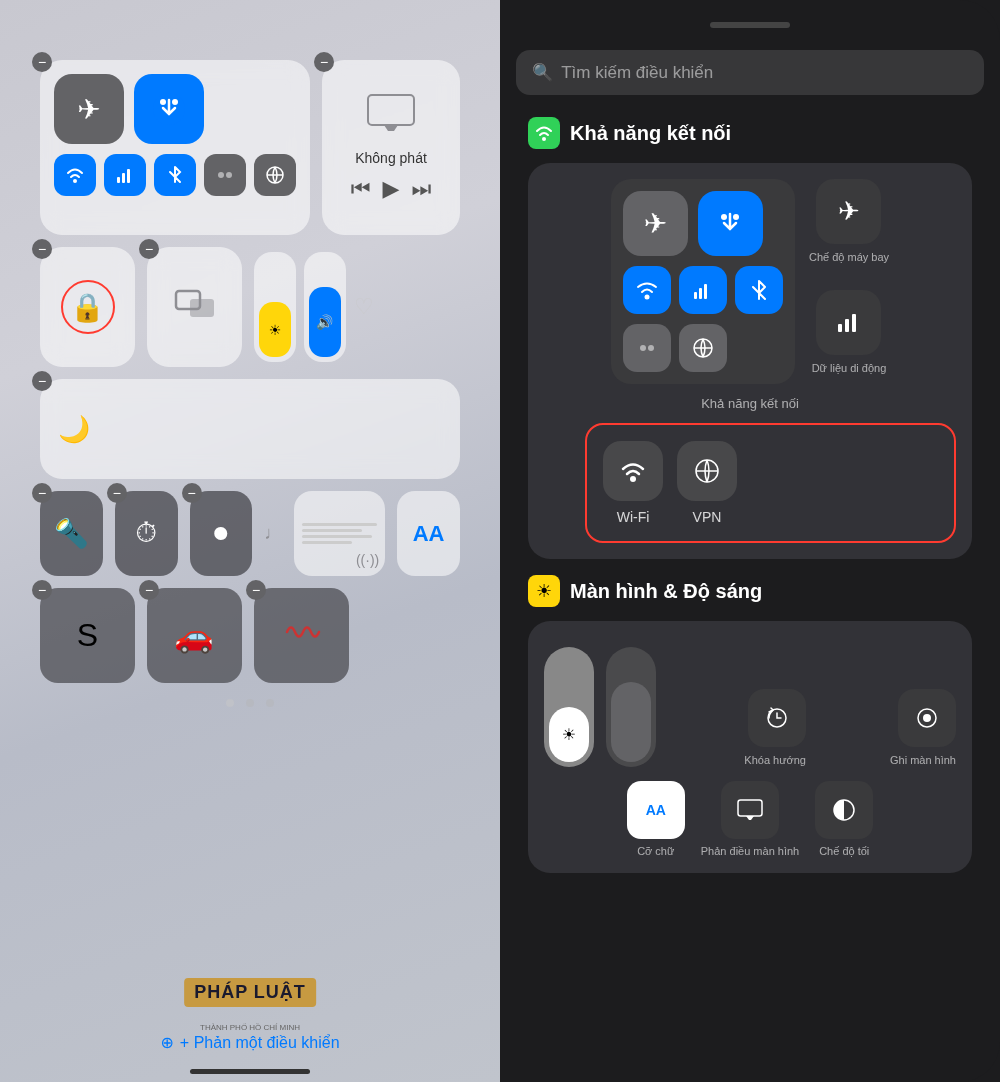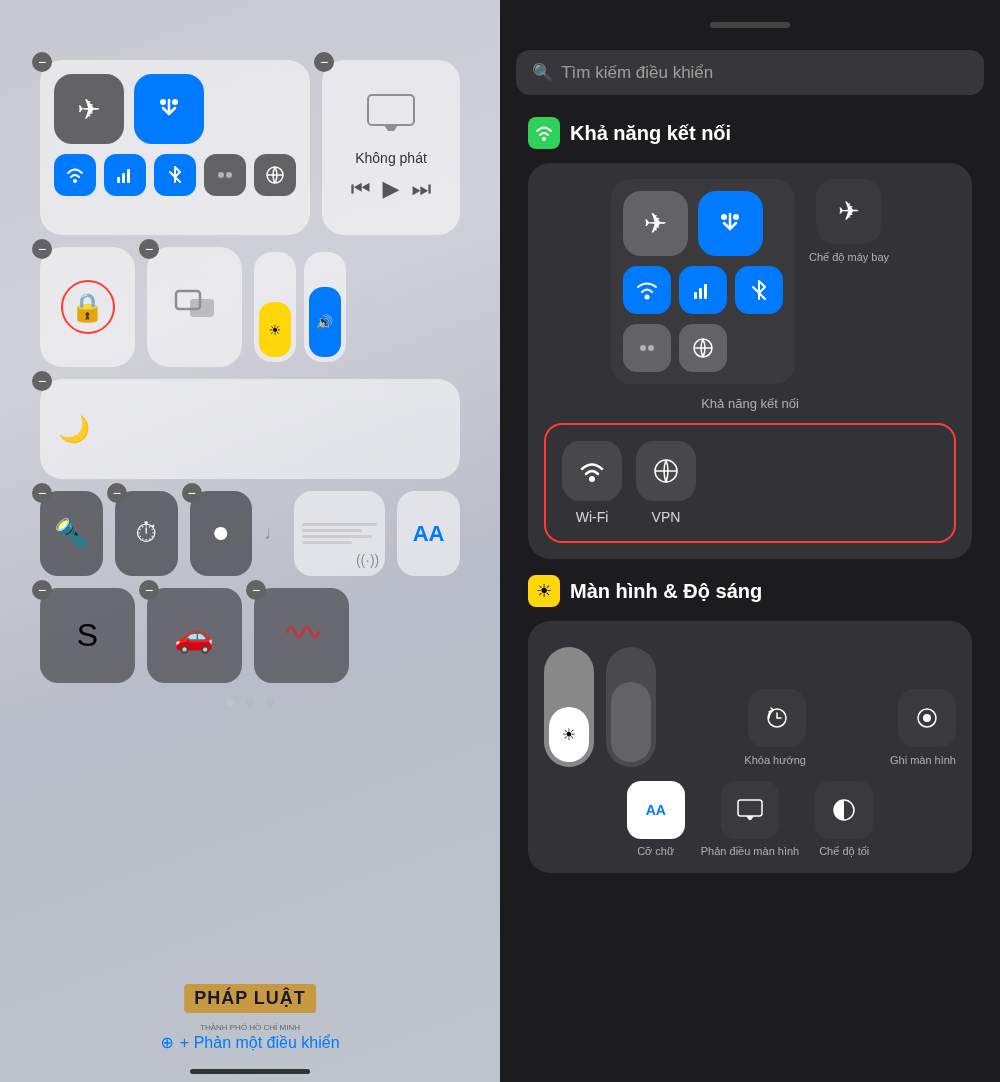--- a/index.html
+++ b/index.html
@@ -339,20 +339,21 @@
     }
 
     
     .wifi-vpn-row {
       border: 2px solid #ff3b30;
       border-radius: 18px;
       display: flex;
       gap: 14px;
       padding: 16px;
       align-items: center;
+      margin-left: 41px;
     }
 
     .wv-item {
       display: flex;
       flex-direction: column;
       align-items: center;
       gap: 8px;
     }
     .wv-btn {
       width: 60px;
@@ -615,21 +616,21 @@
 
   <div class="add-control-btn">
     <span>⊕</span>
     <span>+ Phản một điều khiển</span>
   </div>
 
   <div class="watermark">
     <div style="display:flex; align-items:center; gap:2px; background:rgba(200,150,50,0.9); padding:4px 10px; border-radius:4px;">
       <span style="font-size:18px; font-weight:900; color:#1a1a2e; letter-spacing:1px;">PHÁP LUẬT</span>
     </div>
-    <div style="font-size:8px; color:#666; text-align:center; margin-top:10px;">THÀNH PHỐ HỒ CHÍ MINH</div>
+    <div style="font-size:8px; color:#666; text-align:center; margin-top:16px;">THÀNH PHỐ HỒ CHÍ MINH</div>
   </div>
 
   <div class="home-indicator-left"></div>
 </div>
 
 <div class="right-panel">
   <div class="phone-frame">
 
     <div class="status-bar-right">
       <div class="notch-pill"></div>
@@ -706,20 +707,31 @@
               </div>
             </div>
           </div>
 
           <div style="display:flex; flex-direction:column; gap:16px;">
             <div class="standalone-item">
               <div class="standalone-btn">✈</div>
               <div class="standalone-label">Chế độ
 máy bay</div>
             </div>
+            <div class="standalone-item">
+              <div class="standalone-btn">
+                <svg width="26" height="26" viewBox="0 0 26 26" fill="none">
+                  <rect x="2" y="15" width="4" height="8" rx="1" fill="white"></rect>
+                  <rect x="9" y="10" width="4" height="13" rx="1" fill="white"></rect>
+                  <rect x="16" y="5" width="4" height="18" rx="1" fill="white"></rect>
+                </svg>
+              </div>
+              <div class="standalone-label">Dữ liệu
+di động</div>
+            </div>
           </div>
         </div>
 
         <div class="conn-main-label">Khả năng kết nối</div>
 
 
         <div class="wifi-vpn-row">
           <div class="wv-item">
             <div class="wv-btn">
               <svg width="28" height="28" viewBox="0 0 28 28" fill="none">

